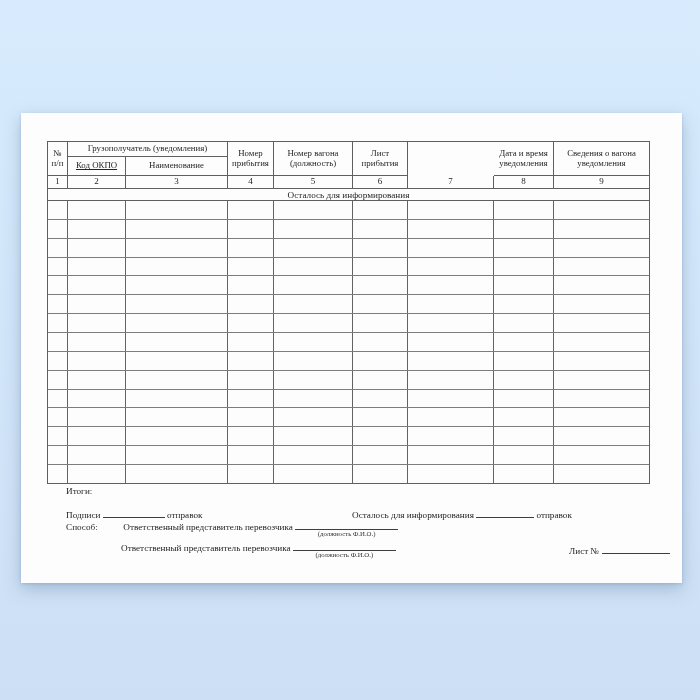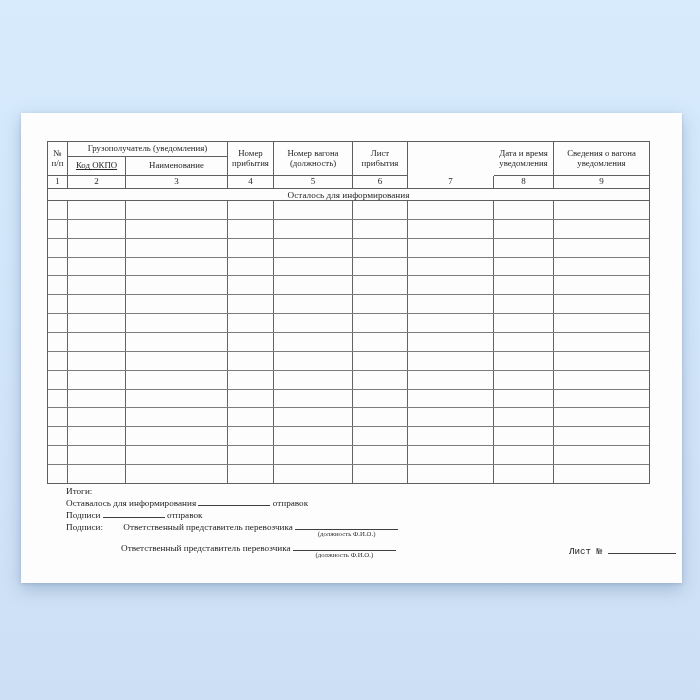--- a/index.html
+++ b/index.html
@@ -80,21 +80,21 @@
     margin-left: 19px;
   }
   .fline { position: absolute; }
   .f-itogi { top: 0; left: 0; }
   .f-l1 { top: 11px; left: 0; }
   .f-r1 { top: 11px; left: 286px; }
   .f-l2 { top: 22.5px; left: 0; }
   .f-r2 { top: 22.5px; left: 286px; }
   .f-sig1 { top: 34px; left: 0; }
   .f-sig2 { top: 55px; left: 55px; }
-  .f-sheet { top: 59px; left: 503px; font-family: Liberation Mono, monospace; }
+  .f-sheet { top: 59px; left: 503px; }
   .sig-label { display: inline-block; width: 55px; }
   .bl {
     display: inline-block;
     height: 9px;
     border-bottom: 1px solid #3f3f3f;
     vertical-align: baseline;
   }
   .bl-72 { width: 72px; } .bl-65 { width: 65px; }
   .bl-62 { width: 62px; } .bl-58 { width: 58px; }
   .bl-68 { width: 68px; }
@@ -334,36 +334,36 @@
         <div class="bcell last"></div>
       </div>
       </div>
 
   </div>
 
   <div class="footer">
 
     <div class="fline f-itogi">Итоги:</div>
 
-    <div class="fline f-l1">
-      <span>Оставалось для информирования</span>
-      <span class="bl bl-72"></span>
-      <span>отправок</span>
-    </div>
 
 
     <div class="fline f-l2">
       <span>Подписи</span>
       <span class="bl bl-62"></span>
       <span>отправок</span>
     </div>
 
+    <div class="fline f-r2">
+      <span>Осталось для информирования</span>
+      <span class="bl bl-58"></span>
+      <span>отправок</span>
+    </div>
 
     <div class="fline f-sig1">
-      <span class="sig-label">Подписи:</span>
+      <span class="sig-label">Способ:</span>
       <span>Ответственный представитель перевозчика</span>
       <span class="sigline">
         <span class="cap">(должность Ф.И.О.)</span>
       </span>
     </div>
 
     <div class="fline f-sig2">
       <span>Ответственный представитель перевозчика</span>
       <span class="sigline">
         <span class="cap">(должность Ф.И.О.)</span>

